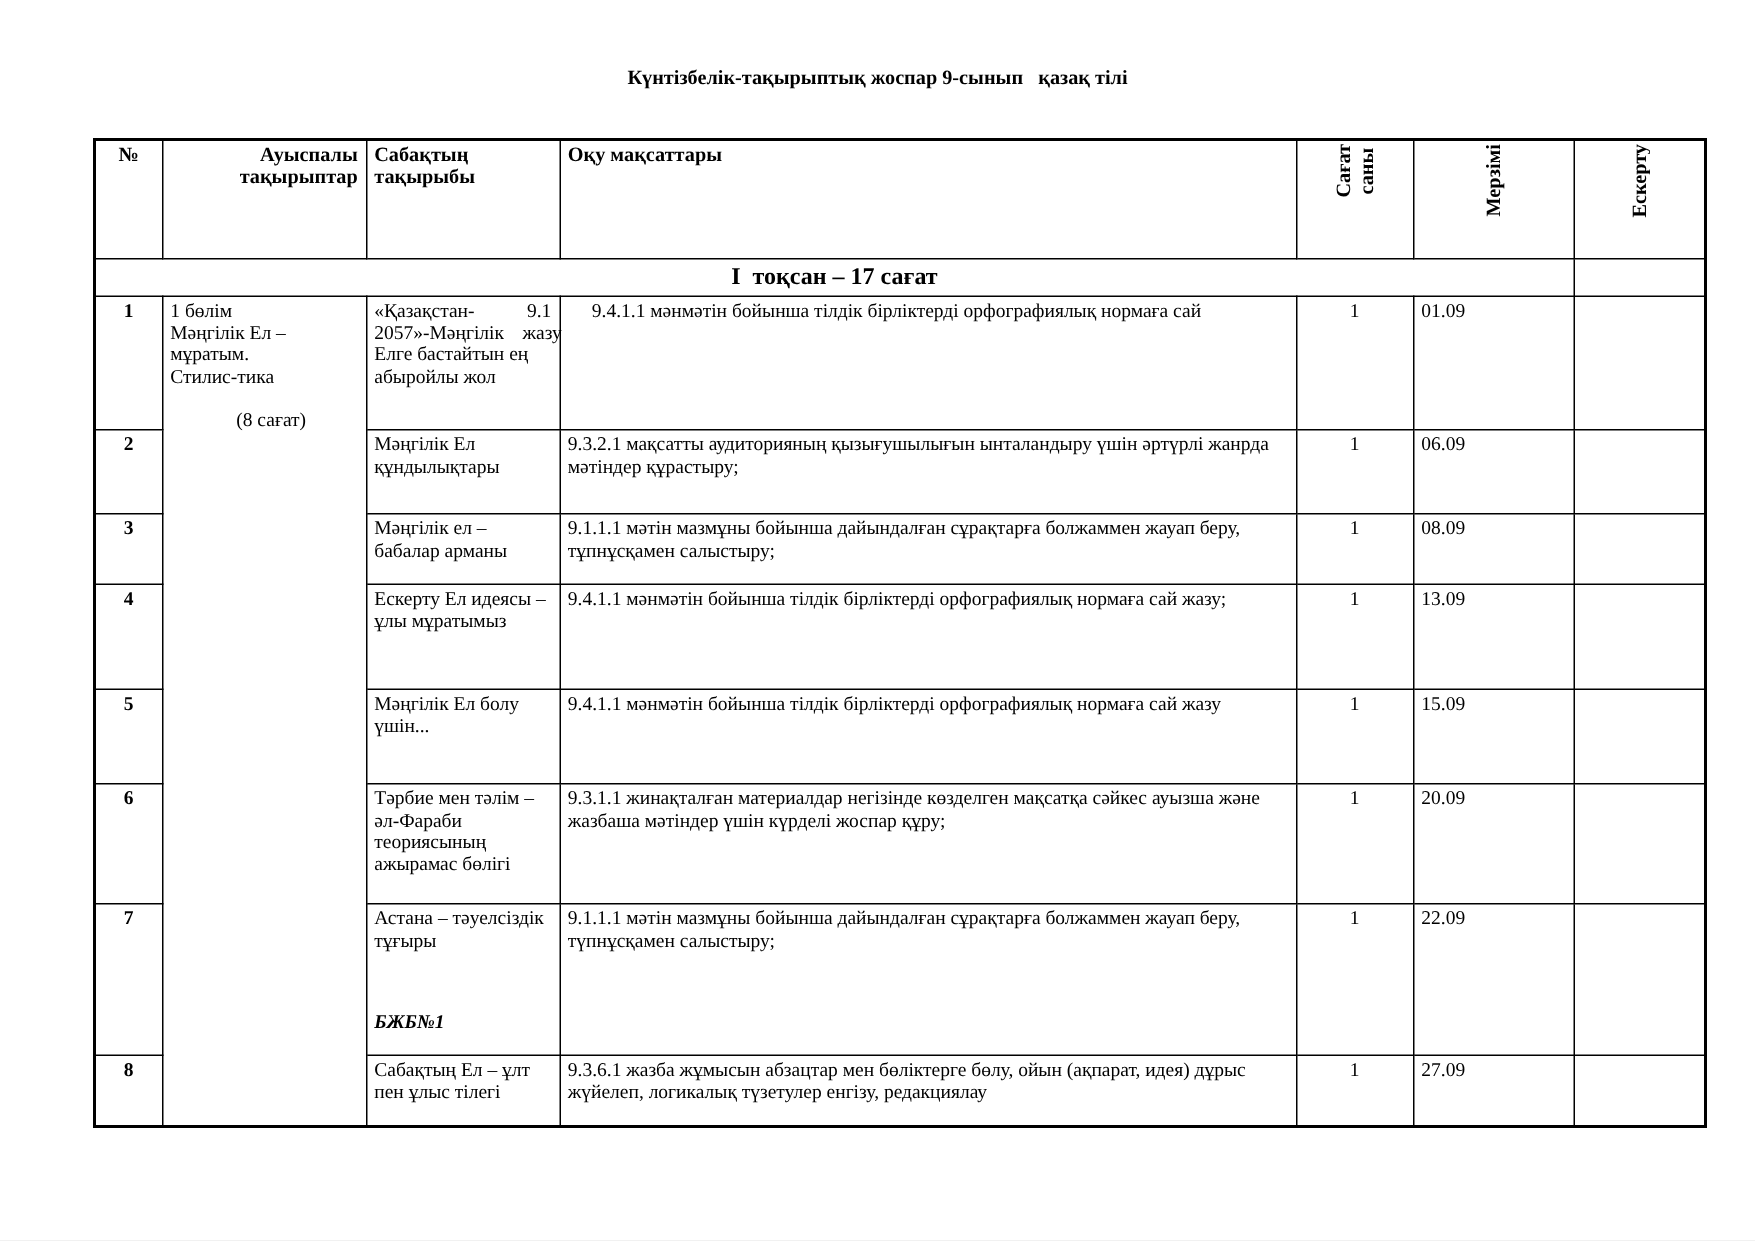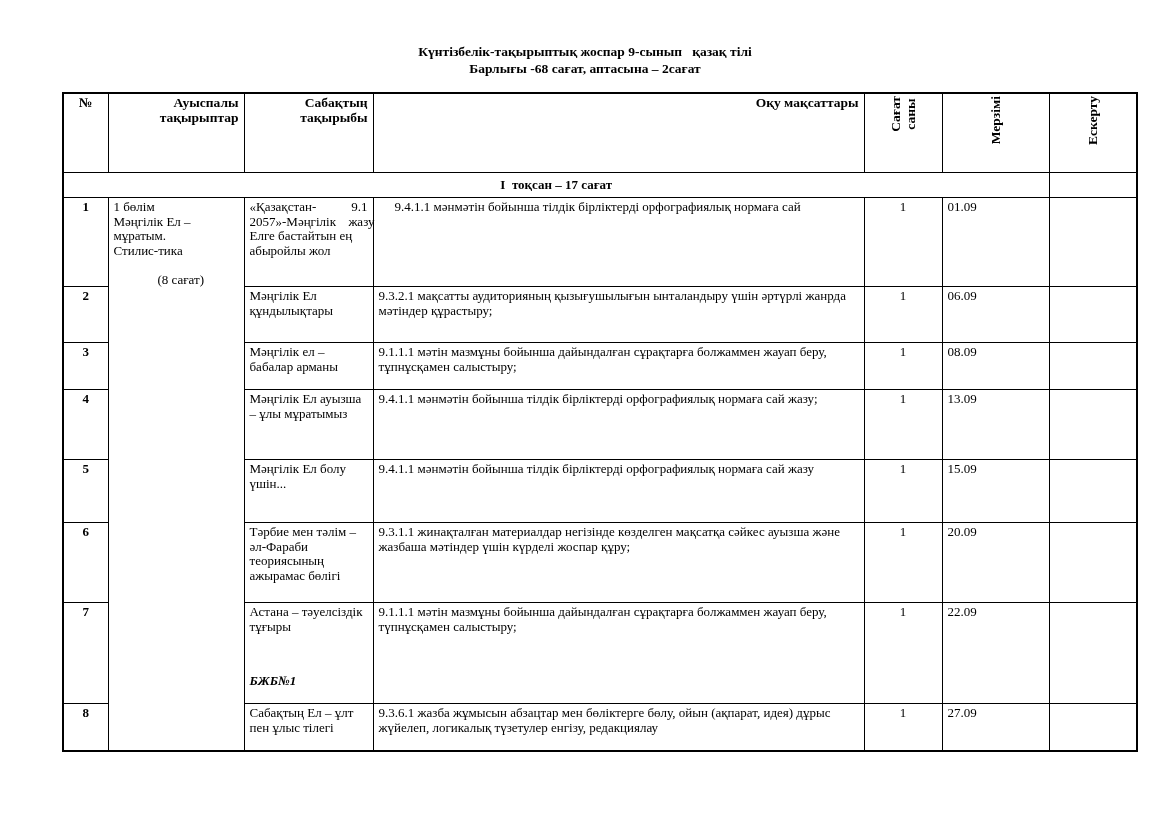--- a/index.html
+++ b/index.html
@@ -29,34 +29,34 @@
     padding:2px 5px;
     vertical-align:top;
     line-height:14.5px;
     overflow:visible;
     word-wrap:break-word;
   }
   
   tr.hdr th { height:74px; font-size:13.5px; font-weight:bold; }
   th.h-num { text-align:center; vertical-align:top; padding-top:4px; }
   th.h-var { text-align:right; vertical-align:bottom; padding-bottom:12px; padding-left:7px; }
-  th.h-topic { text-align:right; vertical-align:top; padding-top:4px;font-family:Liberation Serif, serif; }
-  th.h-obj { text-align:right; vertical-align:middle; }
+  th.h-topic { text-align:left; vertical-align:top; padding-top:4px;font-family:Liberation Serif, serif; }
+  th.h-obj { text-align:left; vertical-align:middle; }
   th.vcell { text-align:center; vertical-align:middle; }
   .vert {
     display:inline-block;
     writing-mode:vertical-rl;
     transform:rotate(180deg);
     white-space:pre-line;
     line-height:15px;
     font-weight:bold;
   }
   
   tr.quarter td { height:20px; vertical-align:middle; }
-  td.quarter-cell { text-align:center; font-weight:bold; font-size:13px; white-space:pre-wrap; }
+  td.quarter-cell { text-align:center; font-weight:bold; font-size:16px; white-space:pre-wrap; }
 
   
   .c-num { text-align:center; font-weight:bold; padding-top:3px; }
   .c-hours { text-align:center; padding-top:3px; }
   .c-date { padding-left:15px; padding-top:3px; }
   .c-topic { padding-top:3px;font-family:Liberation Serif, serif; }
   .c-obj { padding-top:3px; padding-left:7px; padding-right:10px; }
   .obj-indent { text-indent:16px; }
 
   .c-section { padding-top:4px; padding-left:7px; }
@@ -76,21 +76,20 @@
   tr.rh7 td { height:96px; }
   tr.rh8 td { height:42px; }
 </style>
 </head>
 <body>
 
 <div class="page">
 
   <div class="doc-title">
     <div>Күнтізбелік-тақырыптық жоспар 9-сынып   қазақ тілі</div>
-    <div>Барлығы -68 сағат, аптасына – 2сағат</div>
   </div>
 
   <table class="plan">
     <colgroup>
       <col style="width:45px">
       <col style="width:136px">
       <col style="width:129px">
       <col style="width:491px">
       <col style="width:78px">
       <col style="width:107px">
@@ -153,21 +152,21 @@
       <td class="c-num">3</td>
       <td class="c-topic">Мәңгілік ел – бабалар арманы</td>
       <td class="c-obj">9.1.1.1 мәтін мазмұны бойынша дайындалған сұрақтарға болжаммен жауап беру, тұпнұсқамен салыстыру;</td>
       <td class="c-hours">1</td>
       <td class="c-date">08.09</td>
       <td class="c-note"></td>
     </tr>
 
     <tr class="rh4">
       <td class="c-num">4</td>
-      <td class="c-topic">Мәңгілік Ел ауызша – ұлы мұратымыз</td>
+      <td class="c-topic">Ескерту Ел идеясы – ұлы мұратымыз</td>
       <td class="c-obj">9.4.1.1 мәнмәтін бойынша тілдік бірліктерді орфографиялық нормаға сай жазу;</td>
       <td class="c-hours">1</td>
       <td class="c-date">13.09</td>
       <td class="c-note"></td>
     </tr>
 
     <tr class="rh5">
       <td class="c-num">5</td>
       <td class="c-topic">Мәңгілік Ел болу үшін...</td>
       <td class="c-obj">9.4.1.1 мәнмәтін бойынша тілдік бірліктерді орфографиялық нормаға сай жазу</td>

